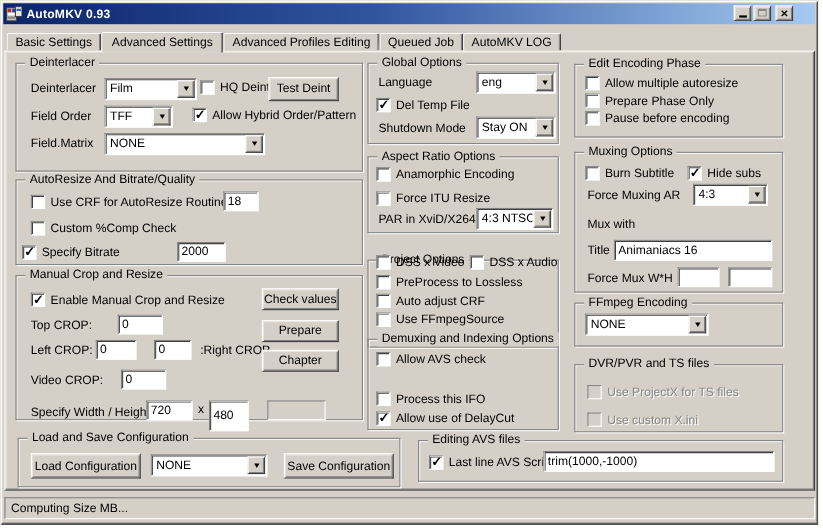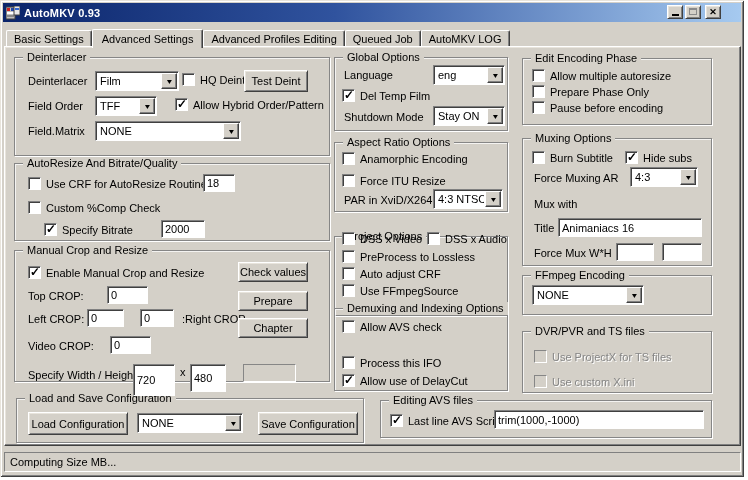--- a/index.html
+++ b/index.html
@@ -185,21 +185,21 @@
 
   <div class="cb" style="left:28px;top:177px">
     <span class="cbox"></span>
     <span class="clabel">Use CRF for AutoResize Routines</span>
   </div>
   <input class="txt" style="left: 203px; top: 174px; width: 32px; height: 18px;" value="18">
   <div class="cb" style="left:28px;top:201px">
     <span class="cbox"></span>
     <span class="clabel">Custom %Comp Check</span>
   </div>
-  <div class="cb" style="left:44px;top:223px">
+  <div class="cb" style="left:20px;top:223px">
     <span class="cbox checked"></span>
     <span class="clabel">Specify Bitrate</span>
   </div>
   <input class="txt" style="left: 121px; top: 220px; width: 44px; height: 18px; margin-left: 40px;" value="2000">
 
   <div class="cb" style="left:28px;top:266px">
     <span class="cbox checked"></span>
     <span class="clabel">Enable Manual Crop and Resize</span>
   </div>
   <button class="btn" style="left:238px;top:262px;width:70px;height:20px">Check values</button>
@@ -207,40 +207,40 @@
   <input class="txt" style="left: 107px; top: 286px; width: 41px; height: 18px;" value="0">
   <button class="btn" style="left:238px;top:291px;width:70px;height:20px">Prepare</button>
   <span class="lbl" style="left:28px;top:313px">Left CROP:</span>
   <input class="txt" style="left: 87px; top: 309px; width: 37px; height: 18px;" value="0">
   <input class="txt" style="left: 140px; top: 309px; width: 34px; height: 18px;" value="0">
   <span class="lbl" style="left:182px;top:313px">:Right CROP</span>
   <button class="btn" style="left:238px;top:318px;width:70px;height:20px">Chapter</button>
   <span class="lbl" style="left:28px;top:340px">Video CROP:</span>
   <input class="txt" style="left: 110px; top: 336px; width: 41px; height: 18px;" value="0">
   <span class="lbl" style="left:28px;top:369px">Specify Width / Height</span>
-  <input class="txt" style="left: 133px; top: 364px; width: 42px; height: 32px;" value="720">
+  <input class="txt" style="left: 133px; top: 364px; width: 42px; height: 18px;" value="720">
   <span class="lbl" style="left:180px;top:366px">x</span>
   <input class="txt" style="left: 190px; top: 364px; width: 36px; height: 28px;" value="480">
   <input class="txt dis" style="left: 243px; top: 364px; width: 53px; height: 18px;" value="">
 
   <button class="btn" style="left:28px;top:412px;width:100px;height:23px">Load Configuration</button>
   <div class="combo" style="left:137px;top:413px;width:106px">
     <span class="cval">NONE</span>
     <span class="cbtn"></span>
   </div>
   <button class="btn" style="left:258px;top:412px;width:100px;height:23px">Save Configuration</button>
 
   <span class="lbl" style="left:344px;top:69px">Language</span>
   <div class="combo" style="left:433px;top:65px;width:72px">
     <span class="cval">eng</span>
     <span class="cbtn"></span>
   </div>
   <div class="cb" style="left:342px;top:89px">
     <span class="cbox checked"></span>
-    <span class="clabel">Del Temp Film</span>
+    <span class="clabel">Del Temp File</span>
   </div>
   <span class="lbl" style="left:344px;top:111px">Shutdown Mode</span>
   <div class="combo" style="left:433px;top:106px;width:72px">
     <span class="cval">Stay ON</span>
     <span class="cbtn"></span>
   </div>
 
   <div class="cb" style="left:342px;top:152px">
     <span class="cbox"></span>
     <span class="clabel">Anamorphic Encoding</span>

